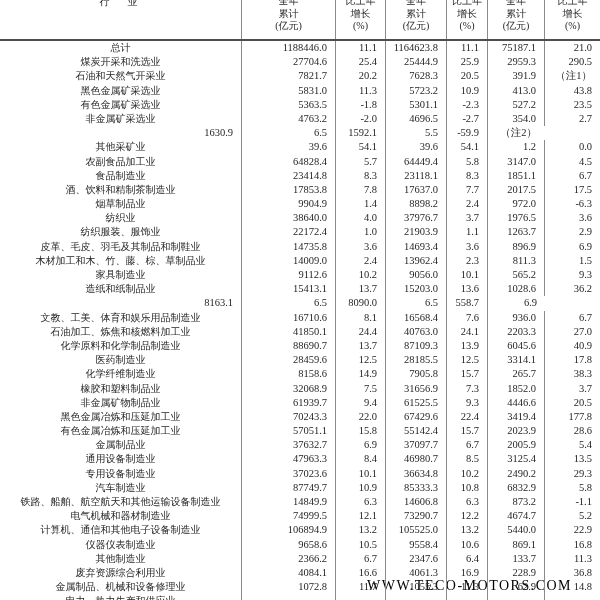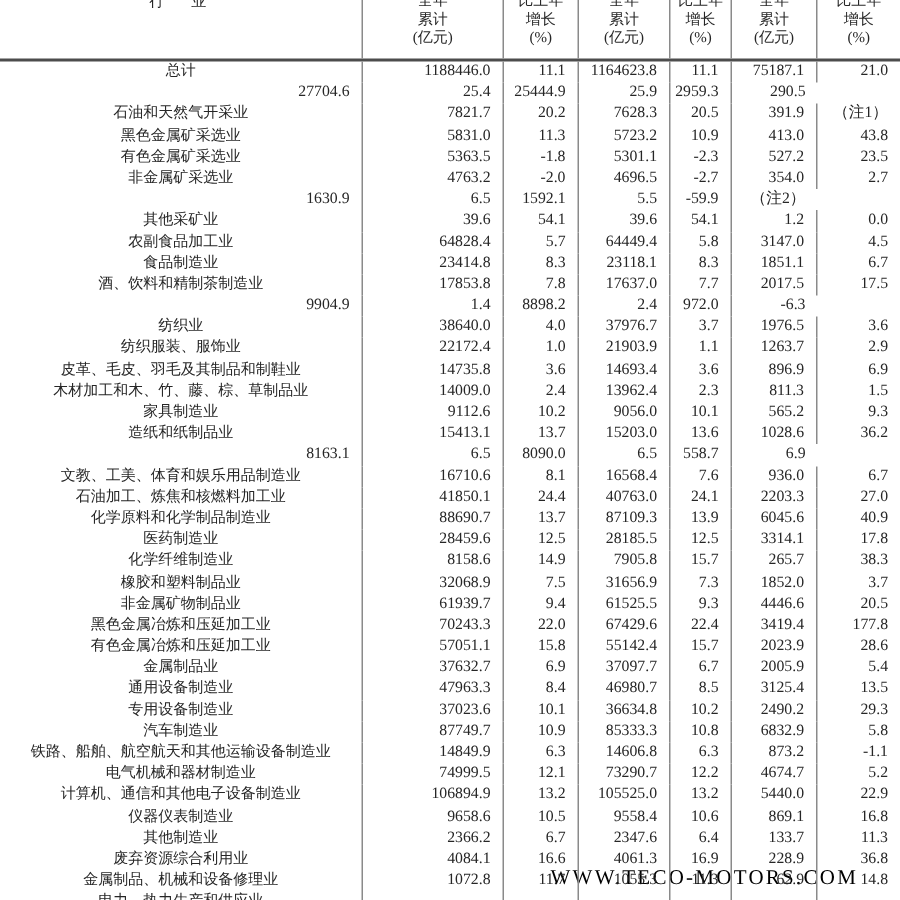--- a/index.html
+++ b/index.html
@@ -116,20 +116,21 @@
       <div class="row data-row">
         <div class="cell name-cell vline">总计</div>
         <div class="cell num-cell vline">1188446.0</div>
         <div class="cell num-cell vline">11.1</div>
         <div class="cell num-cell vline">1164623.8</div>
         <div class="cell num-cell vline">11.1</div>
         <div class="cell num-cell vline">75187.1</div>
         <div class="cell num-cell">21.0</div>
       </div>
       <div class="row data-row">
+        <div class="cell name-cell vline">煤炭开采和洗选业</div>
         <div class="cell num-cell vline">27704.6</div>
         <div class="cell num-cell vline">25.4</div>
         <div class="cell num-cell vline">25444.9</div>
         <div class="cell num-cell vline">25.9</div>
         <div class="cell num-cell vline">2959.3</div>
         <div class="cell num-cell">290.5</div>
       </div>
       <div class="row data-row">
         <div class="cell name-cell vline">石油和天然气开采业</div>
         <div class="cell num-cell vline">7821.7</div>
@@ -204,20 +205,21 @@
       <div class="row data-row">
         <div class="cell name-cell vline">酒、饮料和精制茶制造业</div>
         <div class="cell num-cell vline">17853.8</div>
         <div class="cell num-cell vline">7.8</div>
         <div class="cell num-cell vline">17637.0</div>
         <div class="cell num-cell vline">7.7</div>
         <div class="cell num-cell vline">2017.5</div>
         <div class="cell num-cell">17.5</div>
       </div>
       <div class="row data-row">
+        <div class="cell name-cell vline">烟草制品业</div>
         <div class="cell num-cell vline">9904.9</div>
         <div class="cell num-cell vline">1.4</div>
         <div class="cell num-cell vline">8898.2</div>
         <div class="cell num-cell vline">2.4</div>
         <div class="cell num-cell vline">972.0</div>
         <div class="cell num-cell">-6.3</div>
       </div>
       <div class="row data-row">
         <div class="cell name-cell vline">纺织业</div>
         <div class="cell num-cell vline">38640.0</div>

